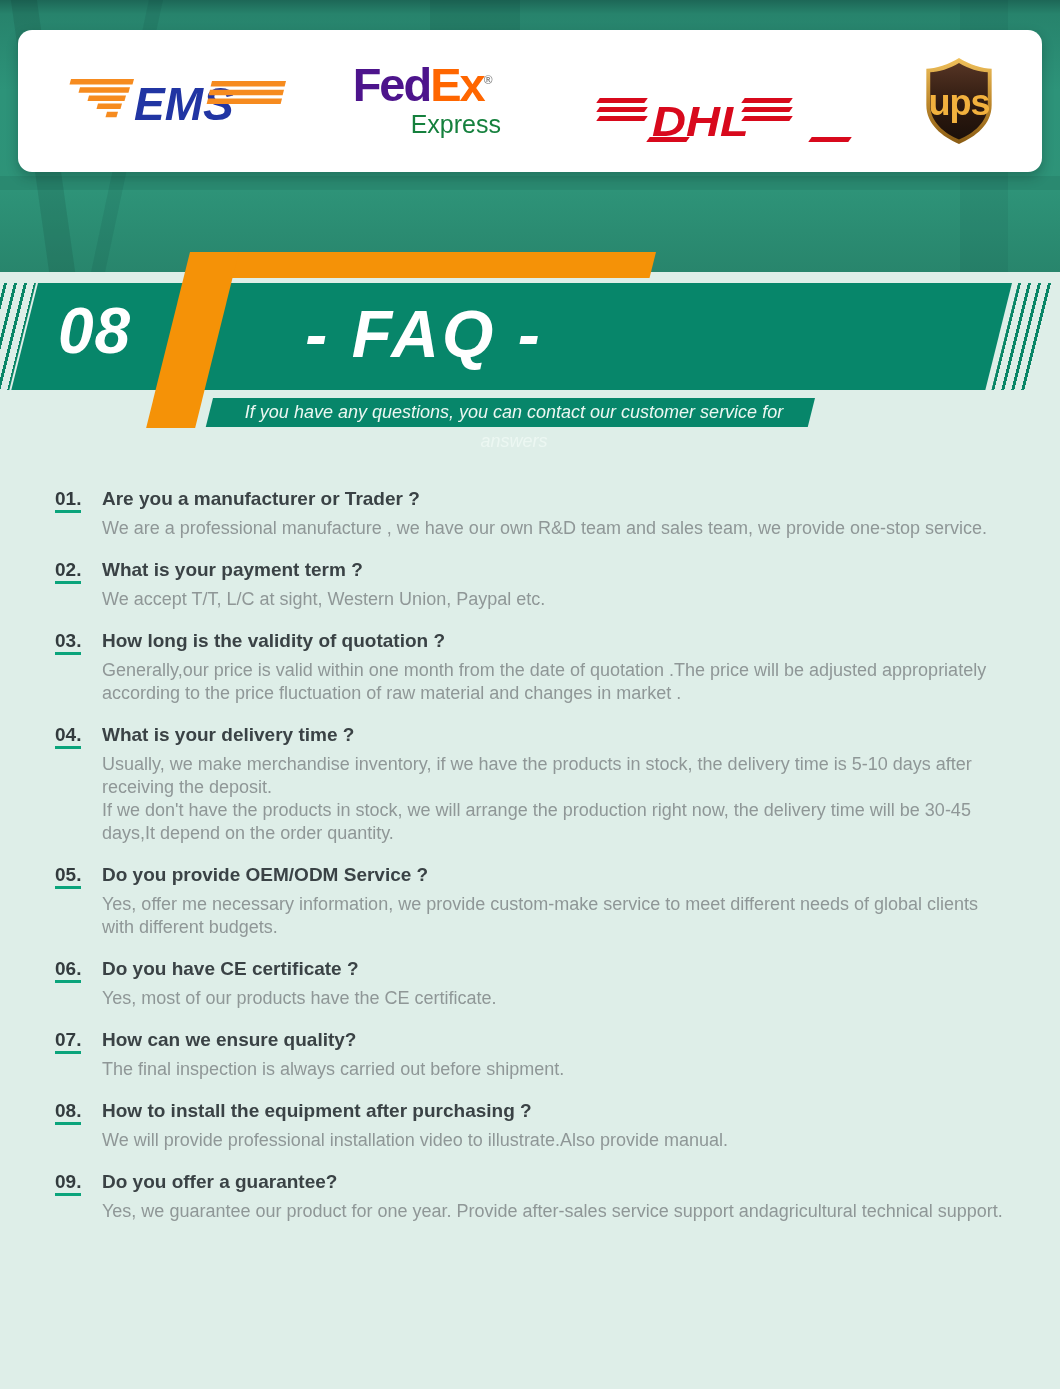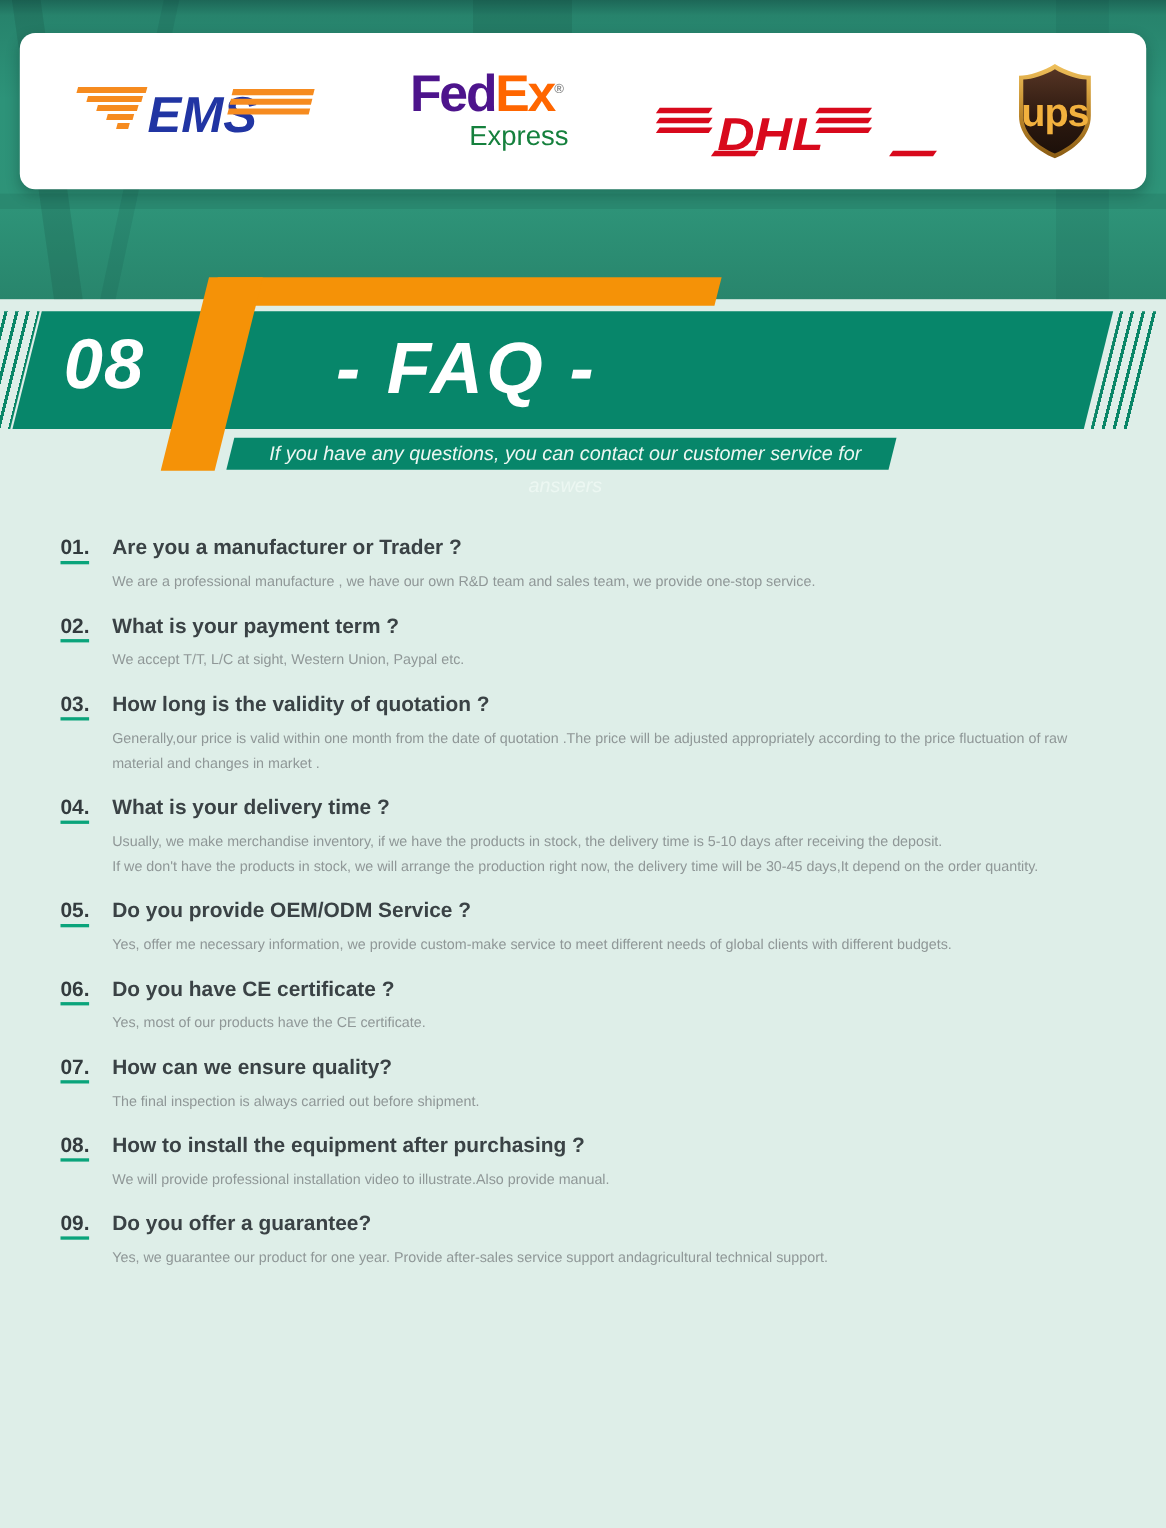--- a/index.html
+++ b/index.html
@@ -17,21 +17,21 @@
   .beam.b5{left:0;top:176px;width:1060px;height:14px;background:rgba(12,52,45,.10);}
 
   
   .logo-card{position:absolute;left:18px;top:30px;width:1024px;height:142px;background:#ffffff;
              border-radius:14px;box-shadow:0 5px 12px rgba(0,30,25,.28);
              display:flex;align-items:center;justify-content:space-between;padding:0 44px;box-sizing:border-box;}
 
   
   .ems-logo{width:225px;height:64px;}
   
-  .fedex-logo{width:180px;text-align:center;line-height:1;}
+  .fedex-logo{width:180px;text-align:left;line-height:1;}
   .fedex-main{font-weight:700;font-size:47px;letter-spacing:-2px;}
   .fedex-fed{color:#4d148c;}
   .fedex-ex{color:#f60;}
   .fedex-reg{font-size:12px;color:#8a8a8a;vertical-align:super;letter-spacing:0;}
   .fedex-express{color:#15803d;font-size:25px;margin:4px 0 4px 58px;letter-spacing:0;}
   
   .dhl-logo{position:relative;display:flex;align-items:flex-start;height:46px;width:256px;margin-top:40px;}
   .dhl-stripes{display:flex;flex-direction:column;gap:4px;flex:none;}
   .dhl-stripes .bar{width:48px;height:5px;background:#d8091c;transform:skewX(-35deg);}
   .dhl-text{font-style:italic;font-weight:900;font-size:42px;color:#d8091c;letter-spacing:0;margin:0 4px 4px 6px;
@@ -59,21 +59,21 @@
   .subtitle-text{position:absolute;left:213px;top:398px;width:602px;height:29px;line-height:29px;z-index:3;
       text-align:center;color:#ecf7f2;font-style:italic;font-size:18px;}
 
   
   .faq-list{position:absolute;left:55px;top:488px;width:965px;}
   .faq-item{margin-bottom:19px;}
   .faq-q-row{display:flex;align-items:baseline;}
   .faq-number{width:47px;flex:none;font-weight:700;font-size:19px;color:#333b3e;}
   .faq-number .u{border-bottom:3px solid #0aa47b;padding-bottom:1px;margin-top:44px;}
   .faq-question{font-weight:700;font-size:19px;color:#3a4245;}
-  .faq-answer{margin:7px 0 0 47px;font-size:13px;color:#8f9797;line-height:23px;max-width:905px;white-space:pre-line;}
+  .faq-answer{margin:7px 0 0 47px;font-size:18px;color:#8f9797;line-height:23px;max-width:905px;white-space:pre-line;}
 </style>
 </head>
 <body>
 
 <div class="page">
 
   <div class="hero">
     <div class="beam b1"></div>
     <div class="beam b2"></div>
     <div class="beam b3"></div>

